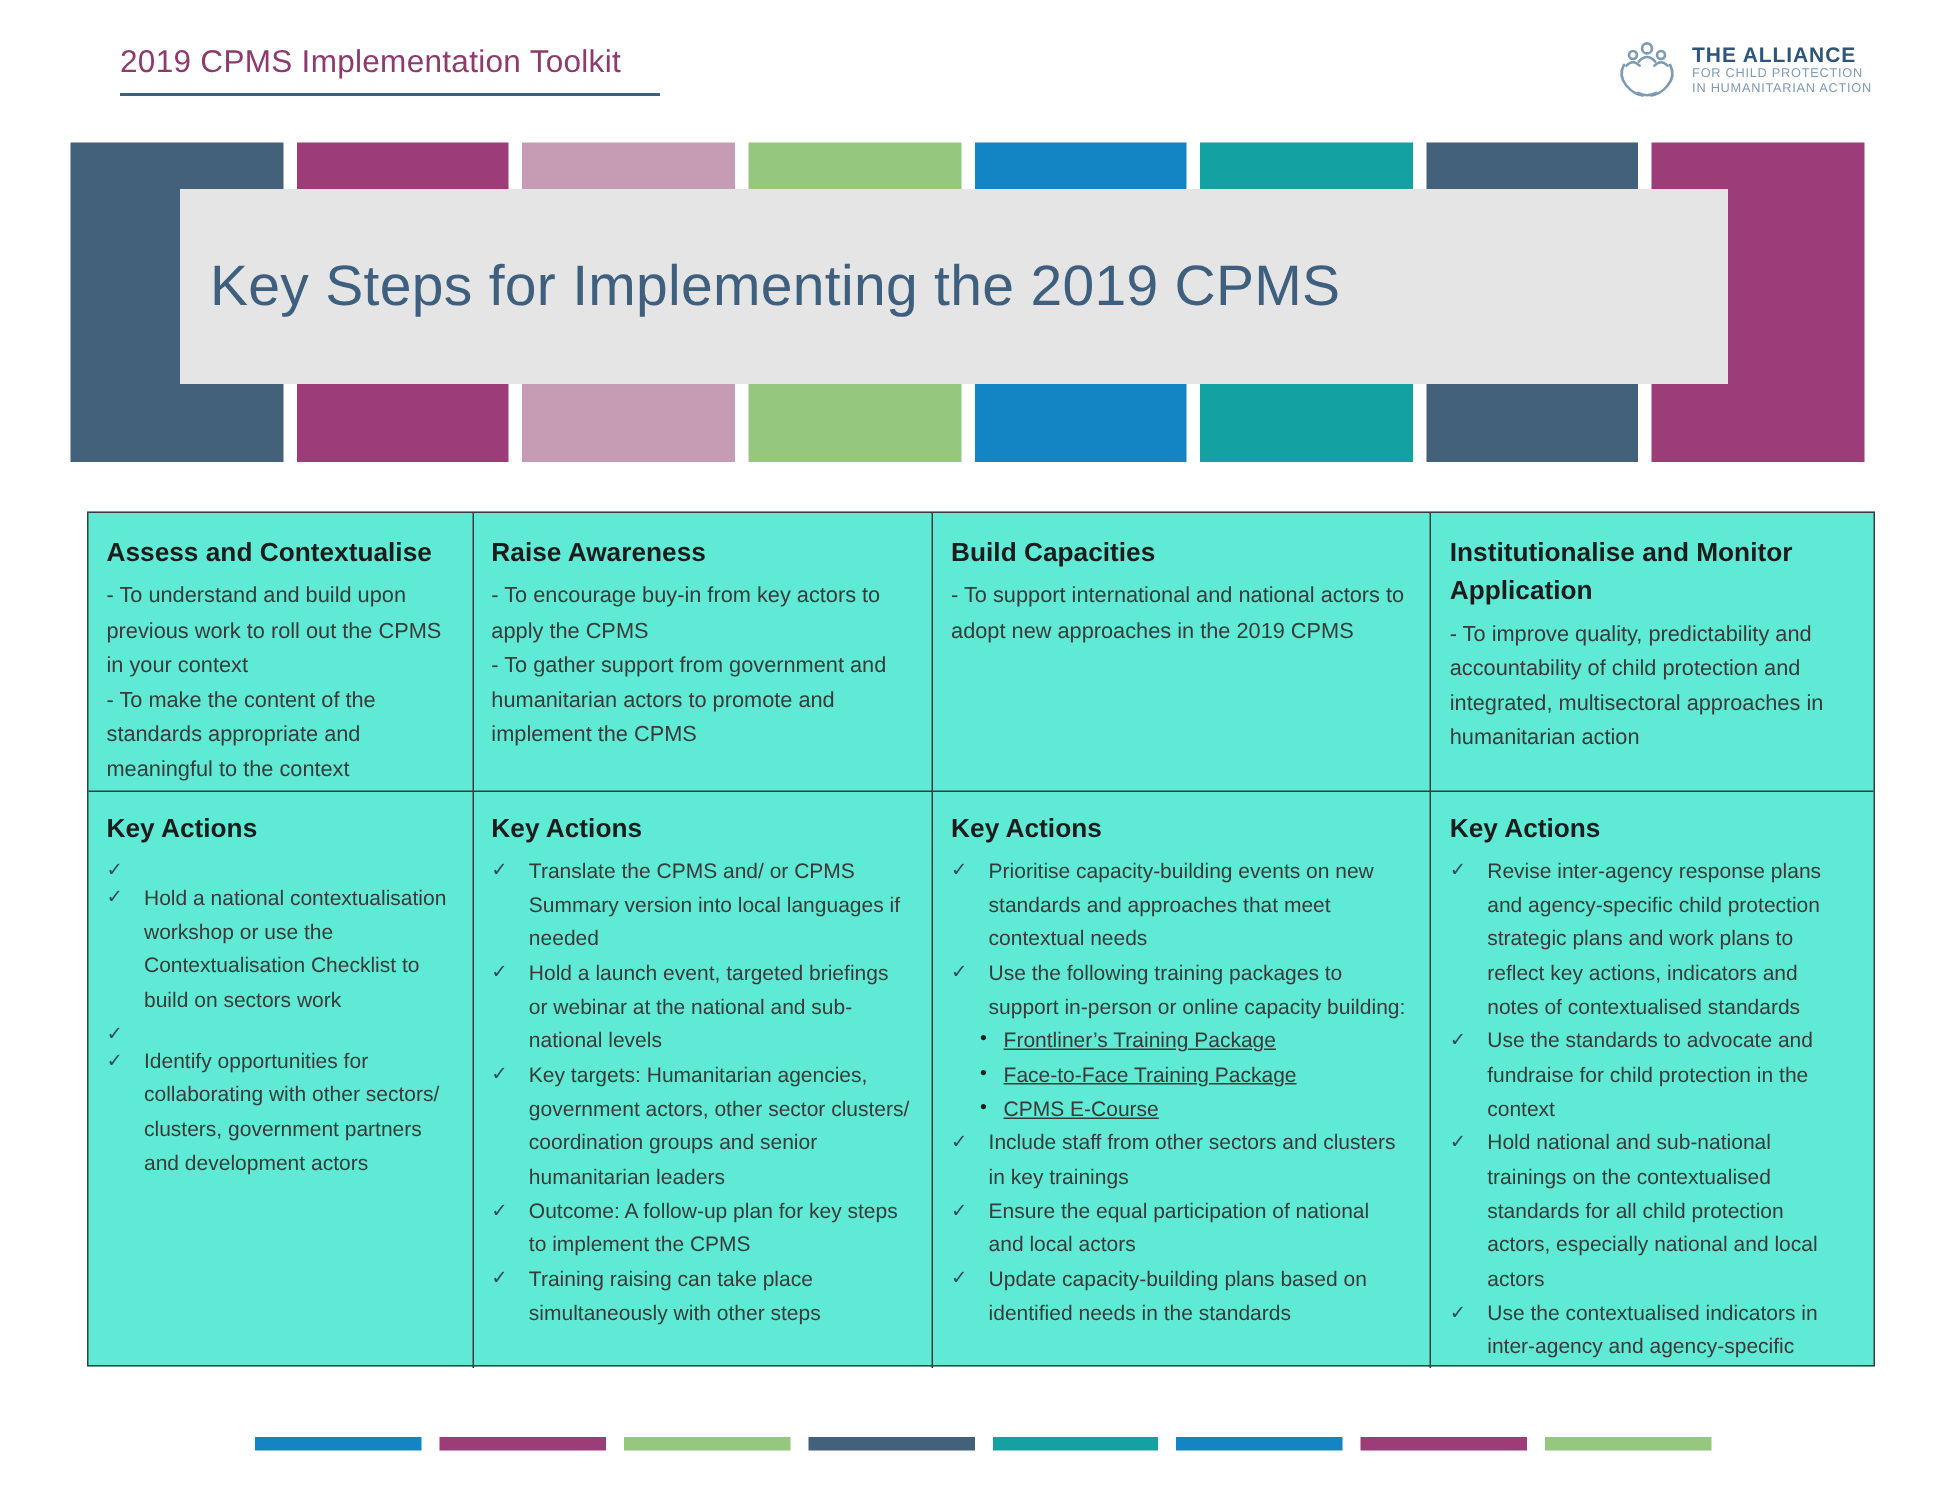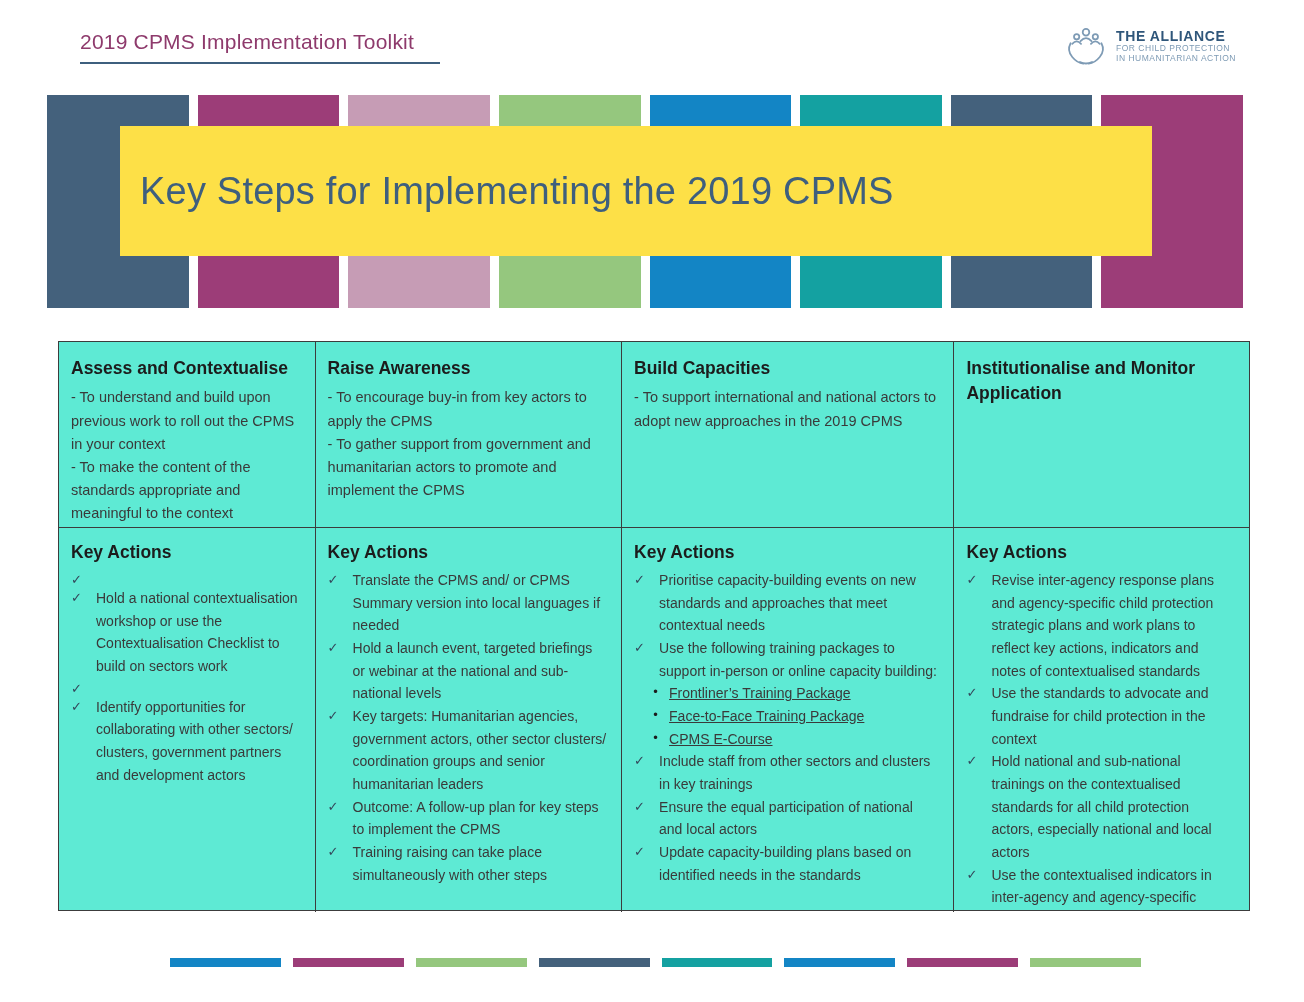--- a/index.html
+++ b/index.html
@@ -13,37 +13,37 @@
   
   .toolkit-title {
     position:absolute; left:80px; top:30px;
     font-size:21px; color:#8e3a6c; letter-spacing:.2px;
   }
   .toolkit-underline {
     position:absolute; left:80px; top:62px; width:360px; height:2px;
     background:#3e5f7e;
   }
   .logo {
-    position:absolute; right:68px; top:24px;
+    position:absolute; right:56px; top:24px;
     display:flex; align-items:center; gap:8px;justify-content:space-between;
   }
   .logo svg { width:44px; height:44px; display:block; }
   .logo-text { display:flex; flex-direction:column; line-height:1.15; }
   .logo-line1 { font-size:14px; font-weight:bold; color:#2f567a; letter-spacing:.6px; }
   .logo-line2, .logo-line3 { font-size:8.5px; color:#7e9bb5; letter-spacing:.5px; }
 
   
   .banner {
     position:absolute; left:47px; top:95px; width:1196px; height:213px;
   }
   .banner-blocks { display:flex; gap:9px; width:100%; height:100%; }
   .banner-block { flex:1; }
   .banner-titlebox {
     position:absolute; left:73px; top:31px; width:1032px; height:130px;
-    background:#fde047; display:flex; align-items:center; padding-left:20px;
+    background:#e5e5e5; display:flex; align-items:center; padding-left:20px;
   }
   .banner-title { font-size:38px; color:#3e5f7e; letter-spacing:.2px; }
 
   
   .steps-table {
     position:absolute; left:58px; top:341px; width:1192px; height:570px;
     display:grid;
     grid-template-columns:257fr 307fr 333fr 295fr;
     grid-template-rows:186px 384px;
     border:1px solid #3c3c3c;
@@ -136,20 +136,21 @@
       <div class="col-title">Raise Awareness</div>
       <div class="objective">- To encourage buy-in from key actors to apply the CPMS</div>
       <div class="objective">- To gather support from government and humanitarian actors to promote and implement the CPMS</div>
     </div>
     <div class="cell">
       <div class="col-title">Build Capacities</div>
       <div class="objective">- To support international and national actors to adopt new approaches in the 2019 CPMS</div>
     </div>
     <div class="cell last-col">
       <div class="col-title">Institutionalise and Monitor Application</div>
+      <div class="objective">- To improve quality, predictability and accountability of child protection and integrated, multisectoral approaches in humanitarian action</div>
     </div>
     <div class="cell last-row">
       <div class="ka-title">Key Actions</div>
       <div class="action">
         <span class="check">✓</span>
       </div>
       <div class="action">
         <span class="check">✓</span>
         <span class="action-text">Hold a national contextualisation workshop or use the Contextualisation Checklist to build on sectors work</span>
       </div>

